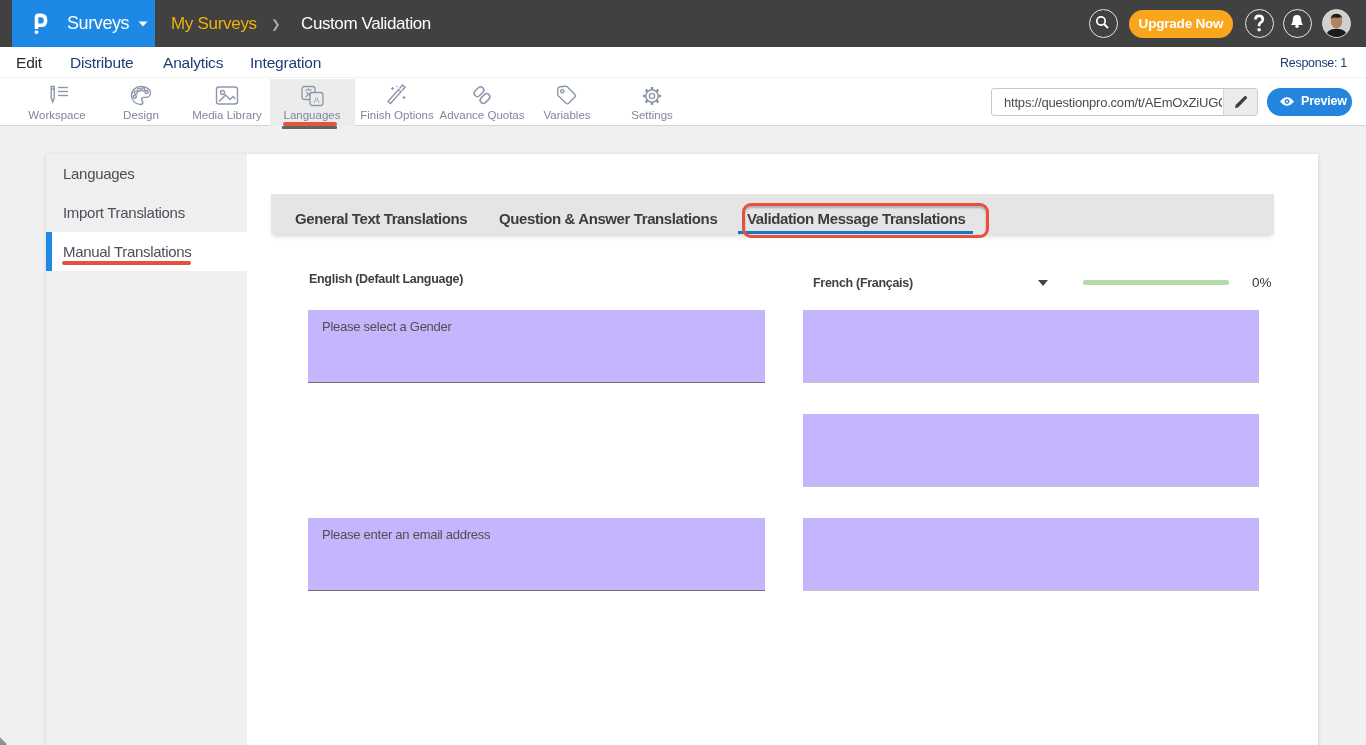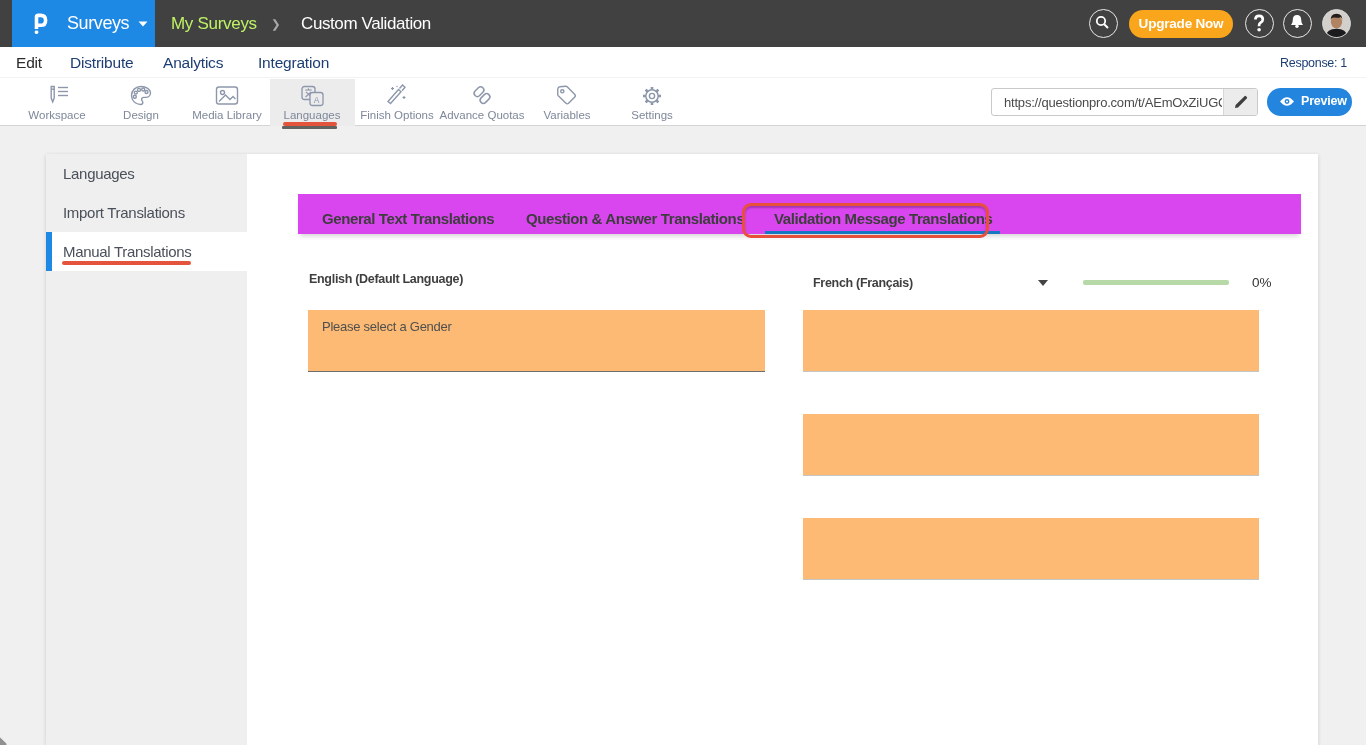--- a/index.html
+++ b/index.html
@@ -3,21 +3,21 @@
 <meta charset="utf-8">
 <style>
 * { margin:0; padding:0; box-sizing:border-box; -webkit-font-smoothing:antialiased; }
 html,body { width:1366px; height:745px; overflow:hidden; }
 body { background:#f0f0f1; font-family:"Liberation Sans", sans-serif; position:relative; }
 
 
 #top { position:absolute; left:0; top:0; width:1366px; height:47px; background:#414141; }
 #logo { position:absolute; left:0; top:0; width:143px; height:47px; background:#1e88e5;margin-left:12px; }
 #logo .word { position:absolute; left:55px; top:13px; color:#fff; font-size:18px; letter-spacing:-0.4px; }
-#crumb1 { position:absolute; left:171px; top:14px; color:#bef264; font-size:17px; letter-spacing:-0.3px; }
+#crumb1 { position:absolute; left:171px; top:14px; color:#eab308; font-size:17px; letter-spacing:-0.3px; }
 #crumbsep { position:absolute; left:271px; top:17px; color:#a9a9a9; font-size:11.5px; }
 #crumb2 { position:absolute; left:301px; top:14px; color:#fdfdfd; font-size:17px; letter-spacing:-0.4px; }
 .hcirc { position:absolute; top:9px; width:29px; height:29px; border:1.5px solid #e8e8e8; border-radius:50%; }
 #upg { position:absolute; left:1129px; top:10px; width:104px; height:28px; background:#f9a61c; border-radius:14px; color:#fff; font-size:13.5px; letter-spacing:-0.2px; font-weight:bold; text-align:center; line-height:28px; }
 
 
 #nav { position:absolute; left:0; top:47px; width:1366px; height:30px; background:#fff; }
 .navitem { position:absolute; top:7px; font-size:15.5px; color:#1d3e73; letter-spacing:-0.2px; }
 #response { position:absolute; right:19px; top:9px; font-size:12.5px; letter-spacing:-0.3px; color:#1d3e73; }
 
@@ -36,34 +36,34 @@
 
 
 #card { position:absolute; left:46px; top:154px; width:1272px; height:591px; background:#fff; box-shadow:0 1px 4px rgba(0,0,0,0.15); }
 #sidebar { position:absolute; left:0; top:0; width:201px; height:591px; background:#efefef; }
 .srow { position:absolute; left:0; width:201px; height:39px; font-size:15px; letter-spacing:-0.3px; color:#4a5059; line-height:39px; padding-left:17px; }
 #srow-active { position:absolute; left:0; top:78px; width:201px; height:39px; background:#fff; border-left:6px solid #1e88e5;text-decoration:underline; }
 #srow-active .txt { position:absolute; left:11px; top:0; font-size:15px; letter-spacing:-0.3px; color:#4a5059; line-height:39px; }
 #manred { position:absolute; left:10px; top:29px; width:129px; height:4px; background:#e4533b; border-radius:2px; }
 
 
-#tabbar { position:absolute; left:252px; top:40px; width:1003px; height:40px; background:#d946ef; box-shadow:0 4px 5px -2px rgba(0,0,0,0.18); }
+#tabbar { position:absolute; left:225px; top:40px; width:1003px; height:40px; background:#e5e5e5; box-shadow:0 4px 5px -2px rgba(0,0,0,0.18); }
 .ptab { position:absolute; top:16px; font-size:15px; color:#3d3d3d; font-weight:bold; letter-spacing:-0.4px; white-space:nowrap; }
 #tabunderline { position:absolute; left:467px; top:37px; width:235px; height:3px; background:#1778c2; }
 #redbox { position:absolute; left:696px; top:49px; width:247px; height:35px; border:3.5px solid #e8503c; border-radius:9px; box-shadow:inset 0 2px 2px rgba(0,0,0,0.25); }
 
 
 #eng { position:absolute; left:263px; top:118px; letter-spacing:-0.3px; font-size:12.5px; font-weight:bold; color:#3f3f3f; }
 #fre { position:absolute; left:767px; top:122px; letter-spacing:-0.3px; font-size:12.5px; font-weight:bold; color:#3f3f3f; }
 #frecaret { position:absolute; left:992px; top:126px; width:0; height:0; border-left:5.5px solid transparent; border-right:5.5px solid transparent; border-top:6px solid #444; }
 #greenbar { position:absolute; left:1037px; top:126px; width:146px; height:4.5px; background:#b7d9a8; border-radius:2px; }
 #pct { position:absolute; left:1206px; top:121px; font-size:13.5px; color:#333; }
 
 
-.gbox { position:absolute; width:457px; height:62px; background:#fdba74; font-size:13px; letter-spacing:-0.25px; color:#4f4f4f; padding:9px 14px; }
+.gbox { position:absolute; width:457px; height:73px; background:#c4b5fd; font-size:13px; letter-spacing:-0.25px; color:#4f4f4f; padding:9px 14px; }
 .gbox.l { border-bottom:1.5px solid #6e6e6e; }
 .gbox.r { width:456px; border-bottom:1.5px solid #c6c6c6; }
 
 #chatnub { position:absolute; left:-6px; top:739px; width:11px; height:11px; background:#909090; border-radius:2px; transform:rotate(45deg); }
 </style>
 </head>
 <body>
 
 <div id="top">
   <div id="logo">
@@ -105,21 +105,21 @@
       <path d="M7.6 12 Q6.9 3.8 13.5 3.8 Q20.1 3.8 19.4 12 Q19.6 8.2 17.4 7 Q15.8 8.4 11.8 7.5 Q9 7 7.9 9.2 Q7.6 10 7.6 12 Z" fill="#231d1a"></path>
       <path d="M2.5 27 Q3.5 18.8 13.5 18.8 Q23.5 18.8 24.5 27 Z" fill="#1b1b1d"></path>
     </svg>
   </div>
 </div>
 
 <div id="nav">
   <span class="navitem" style="left:16px; color:#2b2b2b; border-bottom:2px solid #c4b5fd; padding-bottom:14px;">Edit</span>
   <span class="navitem" style="left:70px;">Distribute</span>
   <span class="navitem" style="left:163px;">Analytics</span>
-  <span class="navitem" style="left:258px;">Integration</span>
+  <span class="navitem" style="left:250px;">Integration</span>
   <span id="response">Response: 1</span>
 </div>
 
 <div id="toolbar">
   <div id="langcell"></div>
   <div class="tool" style="left:17px; width:80px;">
     <svg width="26" height="24" viewBox="0 0 26 24" fill="none" stroke="#8d97ab" stroke-width="1.4">
       <path d="M7.2 2.5 H10.2 V14 L8.7 17.8 L7.2 14 Z"></path>
         <line x1="7.2" y1="5.2" x2="10.2" y2="5.2"></line>
       <line x1="14" y1="3.5" x2="24" y2="3.5"></line>
@@ -242,16 +242,17 @@
 
   <span id="eng">English (Default Language)</span>
   <span id="fre">French (Français)</span>
   <div id="frecaret"></div>
   <div id="greenbar"></div>
   <span id="pct">0%</span>
 
   <div class="gbox l" style="left:262px; top:156px;">Please select a Gender</div>
   <div class="gbox r" style="left:757px; top:156px;"></div>
   <div class="gbox r" style="left:757px; top:260px;"></div>
+  <div class="gbox l" style="left:262px; top:364px;">Please enter an email address</div>
   <div class="gbox r" style="left:757px; top:364px;"></div>
 </div>
 
 <div id="chatnub"></div>
 
 </body></html>

